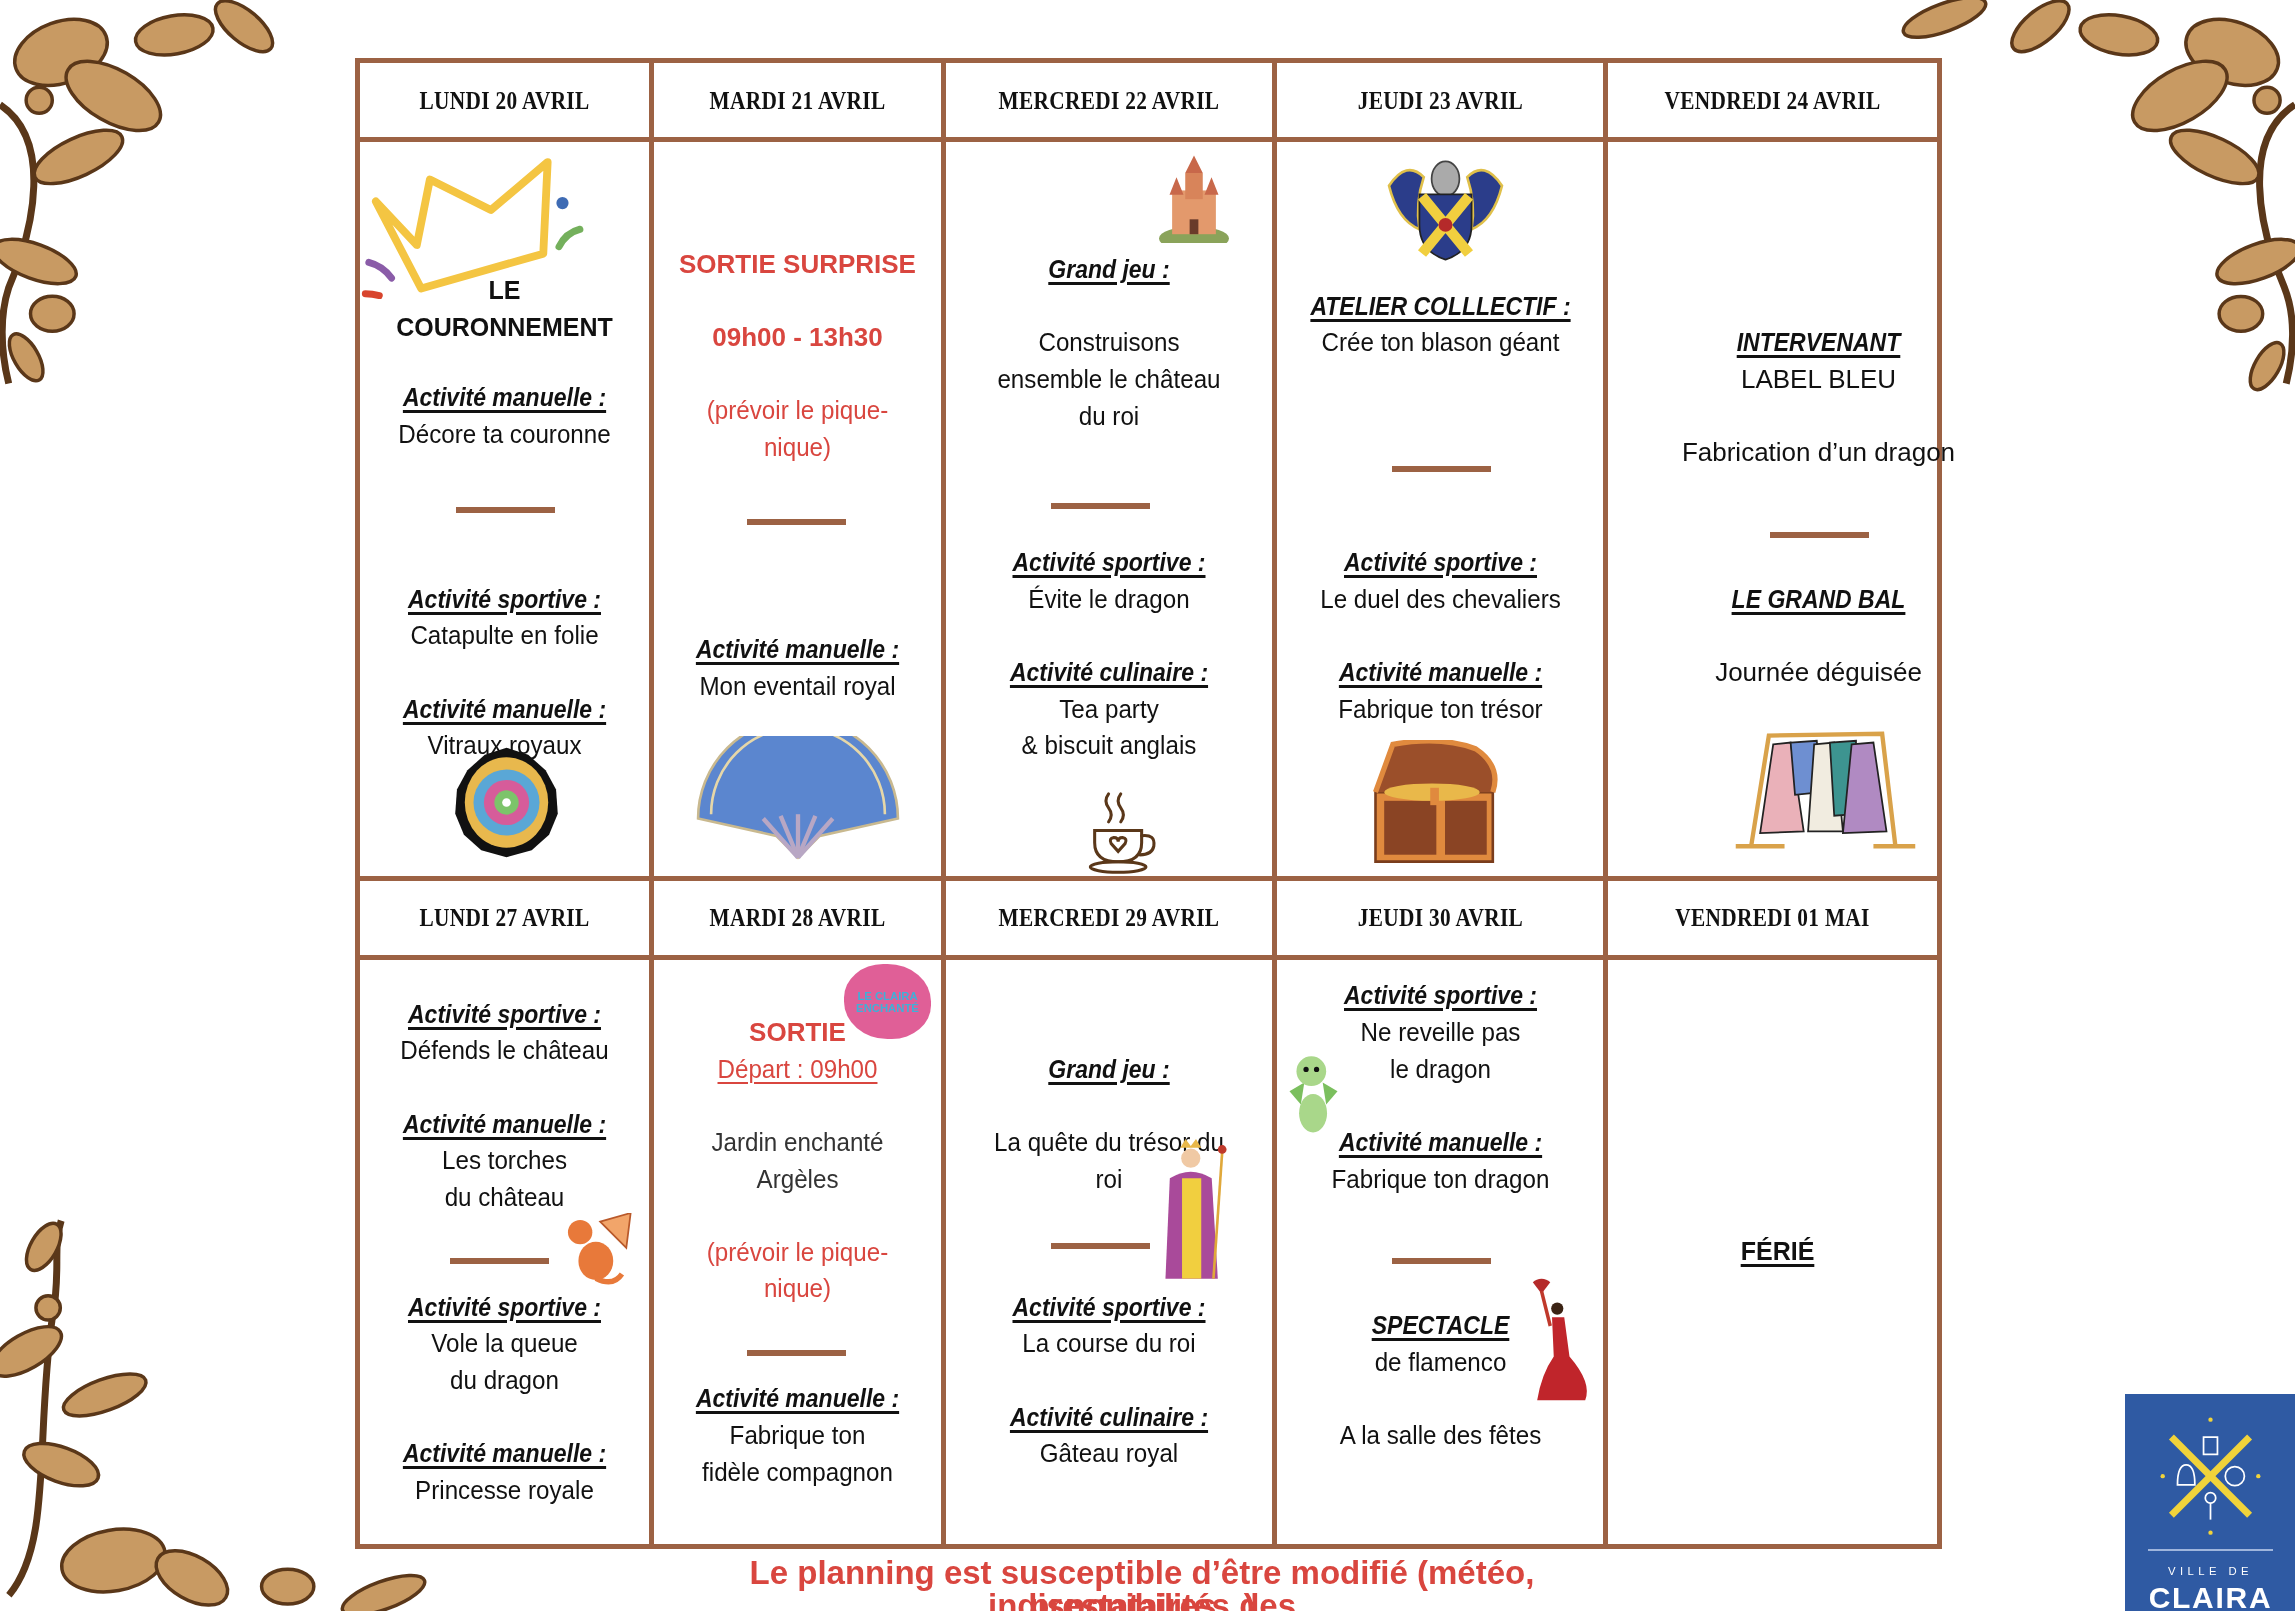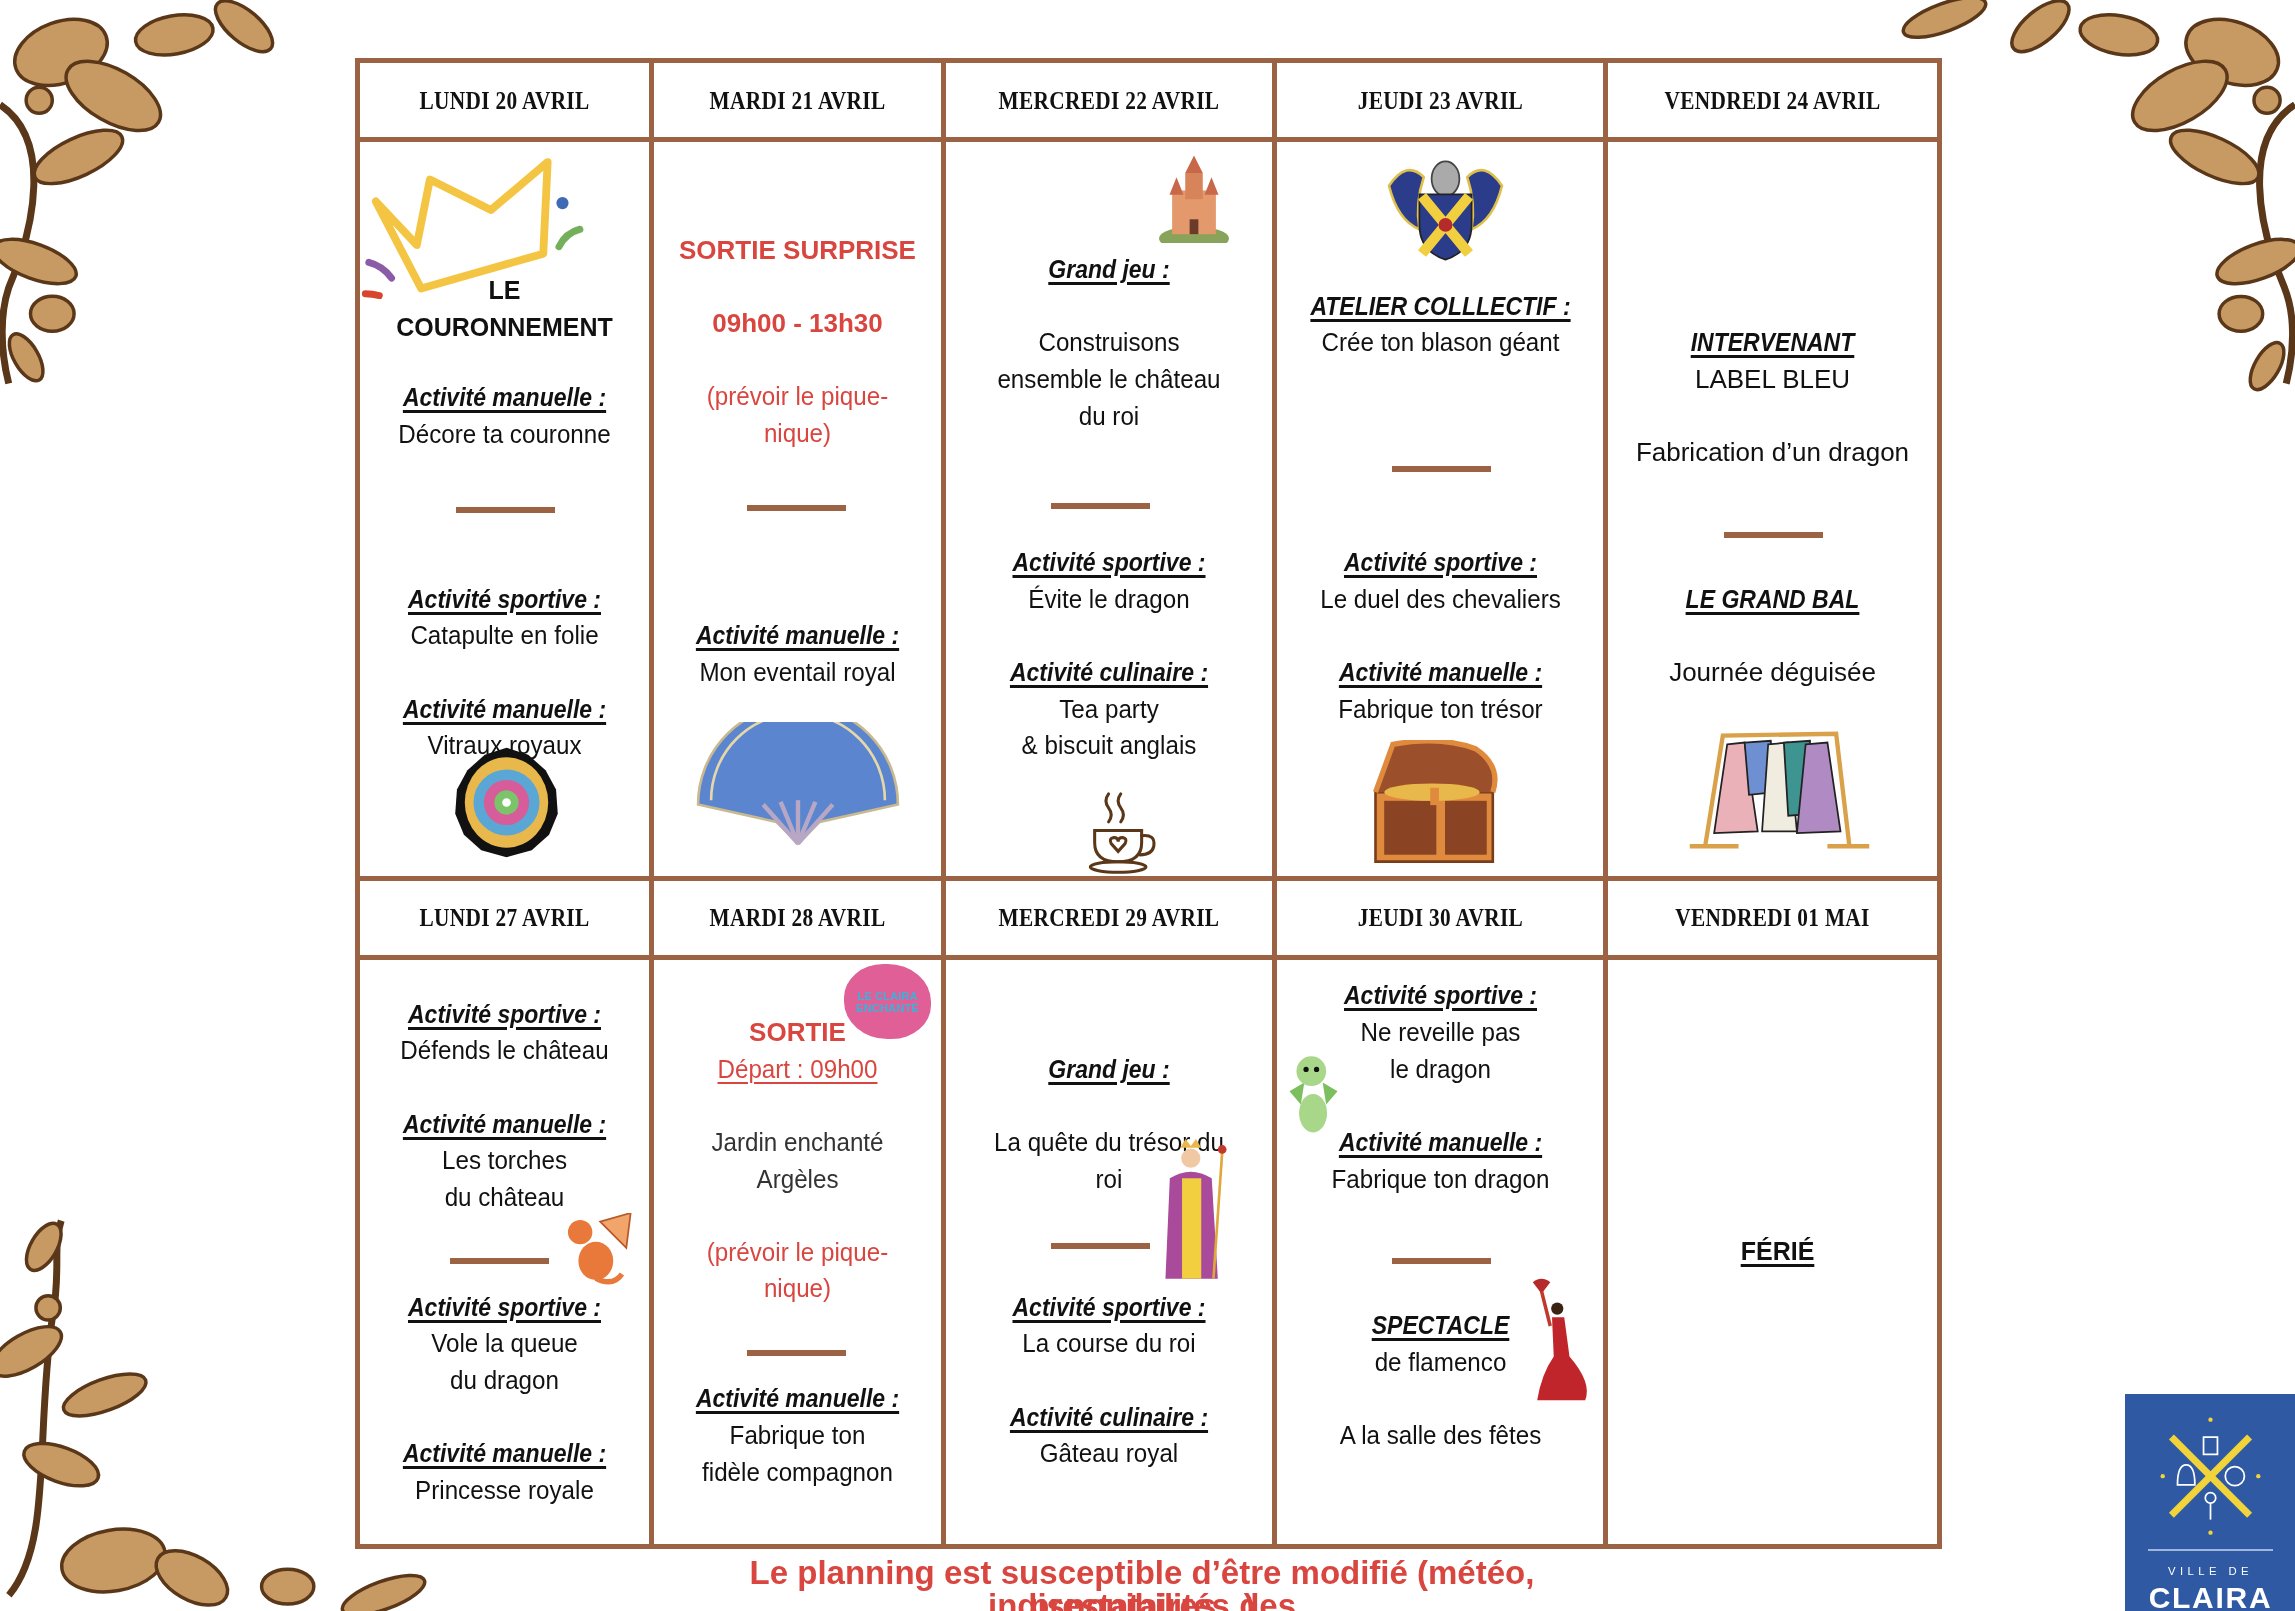--- a/index.html
+++ b/index.html
@@ -106,21 +106,21 @@
   <svg class="abs" style="left:90px;top:604px" width="113" height="113" viewBox="0 0 130 130">
     <polygon points="65,2 90,10 110,28 122,50 124,78 114,102 94,120 65,128 36,120 16,102 6,78 8,50 20,28 40,10" fill="#111"></polygon>
     <ellipse cx="65" cy="65" rx="48" ry="52" fill="#e8b84d"></ellipse>
     <circle cx="65" cy="65" r="38" fill="#5aa7d6"></circle>
     <circle cx="65" cy="65" r="26" fill="#d65c9a"></circle>
     <circle cx="65" cy="65" r="14" fill="#7cc46a"></circle>
     <circle cx="65" cy="65" r="5" fill="#fff"></circle>
   </svg>
 </div>
 
-<div class="cell" style="left:654px;top:142px;width:287px;height:733px;">
+<div class="cell" style="left:654px;top:156px;width:287px;height:733px;">
   <div class="t redb" style="top:90px;">SORTIE SURPRISE</div>
   <div class="t redb" style="top:163px;">09h00 - 13h30</div>
   <div class="t txt red" style="top:236px;">(prévoir le pique-</div>
   <div class="t txt red" style="top:273px;">nique)</div>
   <div class="sep" style="left:93px;top:363px;"></div>
   <div class="t lbl" style="top:475px;">Activité manuelle :</div>
   <div class="t txt" style="top:512px;">Mon eventail royal</div>
   <svg class="abs" style="left:35px;top:580px" width="218" height="126" viewBox="0 0 250 145">
     <path d="M10 95 A115 115 0 0 1 240 95 L150 115 L125 140 L100 115 Z" fill="#5b86cf" stroke="#c9b98f" stroke-width="3"></path>
     <path d="M25 90 A100 100 0 0 1 225 90" fill="none" stroke="#e6d7a8" stroke-width="3"></path>
@@ -185,21 +185,21 @@
   <svg class="abs" style="left:93px;top:598px" width="135" height="126" viewBox="0 0 155 145">
     <path d="M5 60 L5 140 L140 140 L140 60 Z" fill="#e08a3e" stroke="#7a3d1c" stroke-width="3"></path>
     <rect x="15" y="70" width="60" height="62" fill="#8a4424"></rect>
     <rect x="85" y="70" width="48" height="62" fill="#8a4424"></rect>
     <path d="M5 60 L25 5 Q80 -5 120 10 Q150 30 140 60" fill="#9b4f2a" stroke="#e08a3e" stroke-width="6"></path>
     <ellipse cx="70" cy="60" rx="55" ry="10" fill="#e9b84a"></ellipse>
     <rect x="68" y="55" width="10" height="20" fill="#e08a3e"></rect>
   </svg>
 </div>
 
-<div class="cell" style="left:1608px;top:142px;width:329px;height:537px;">
+<div class="cell" style="left:1654px;top:142px;width:329px;height:537px;">
   <div class="t lbl" style="top:182px;">INTERVENANT</div>
   <div class="t txt" style="top:219px;transform:none;">LABEL BLEU</div>
   <div class="t txt" style="top:292px;transform:none;">Fabrication d’un dragon</div>
   <div class="sep" style="left:116px;top:390px;"></div>
   <div class="t lbl" style="top:439px;">LE GRAND BAL</div>
   <div class="t txt" style="top:512px;transform:none;">Journée déguisée</div>
   <svg class="abs" style="left:80px;top:576px" width="183" height="131" viewBox="0 0 210 150">
     <path d="M20 145 L40 20 L170 18 L185 145" fill="none" stroke="#d9a24a" stroke-width="5"></path>
     <line x1="2" y1="147" x2="58" y2="147" stroke="#d9a24a" stroke-width="5"></line>
     <line x1="160" y1="147" x2="208" y2="147" stroke="#d9a24a" stroke-width="5"></line>

